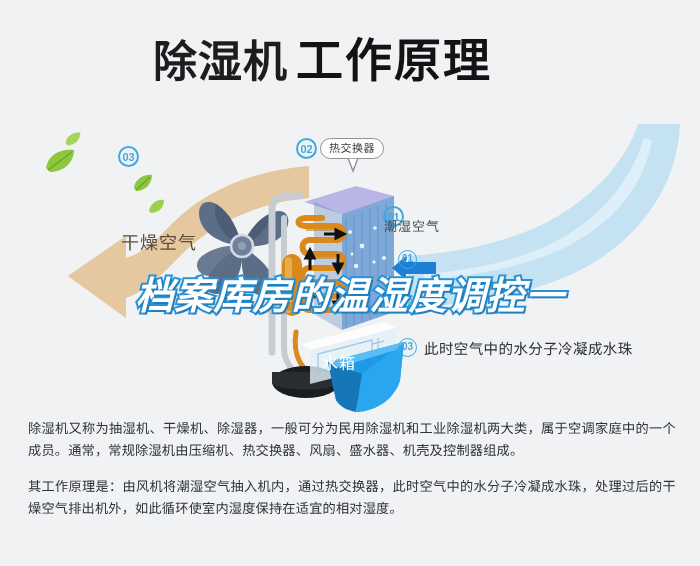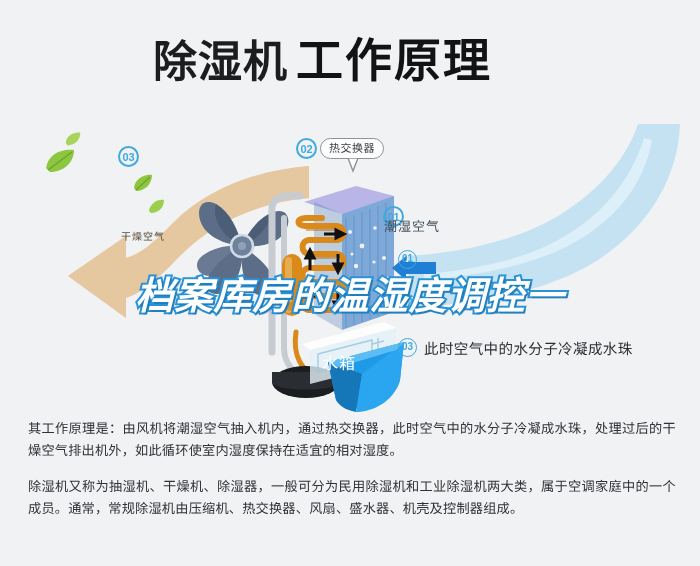--- a/index.html
+++ b/index.html
@@ -99,21 +99,21 @@
     white-space: nowrap;
     letter-spacing: .5px;
   }
   .callout-tail {
     left: 345px; top: 40px;
     width: 16px; height: 16px;
   }
 
   .lbl-dry {
     left: 121px; top: 110px;
-    font-size: 10px;
+    font-size: 18px;
     color: #5b4a3a;
     letter-spacing: 1px;
     white-space: nowrap;
   }
   .lbl-humid {
     left: 384px; top: 98px;
     font-size: 13px;
     color: #45505c;
     letter-spacing: 1px;
     white-space: nowrap;
@@ -368,15 +368,15 @@
   </div>
   <div class="step-row">
     <span class="step-badge">03</span>
     <span class="step-text">此时空气中的水分子冷凝成水珠</span>
   </div>
 </div>
 
 <div class="watermark">档案库房的温湿度调控一</div>
 
 <div class="copy">
+  <p>除湿机又称为抽湿机、干燥机、除湿器，一般可分为民用除湿机和工业除湿机两大类，属于空调家庭中的一个成员。通常，常规除湿机由压缩机、热交换器、风扇、盛水器、机壳及控制器组成。</p>
   <p>其工作原理是：由风机将潮湿空气抽入机内，通过热交换器，此时空气中的水分子冷凝成水珠，处理过后的干燥空气排出机外，如此循环使室内湿度保持在适宜的相对湿度。</p>
-  <p>除湿机又称为抽湿机、干燥机、除湿器，一般可分为民用除湿机和工业除湿机两大类，属于空调家庭中的一个成员。通常，常规除湿机由压缩机、热交换器、风扇、盛水器、机壳及控制器组成。</p>
 </div>
 
 </body></html>

